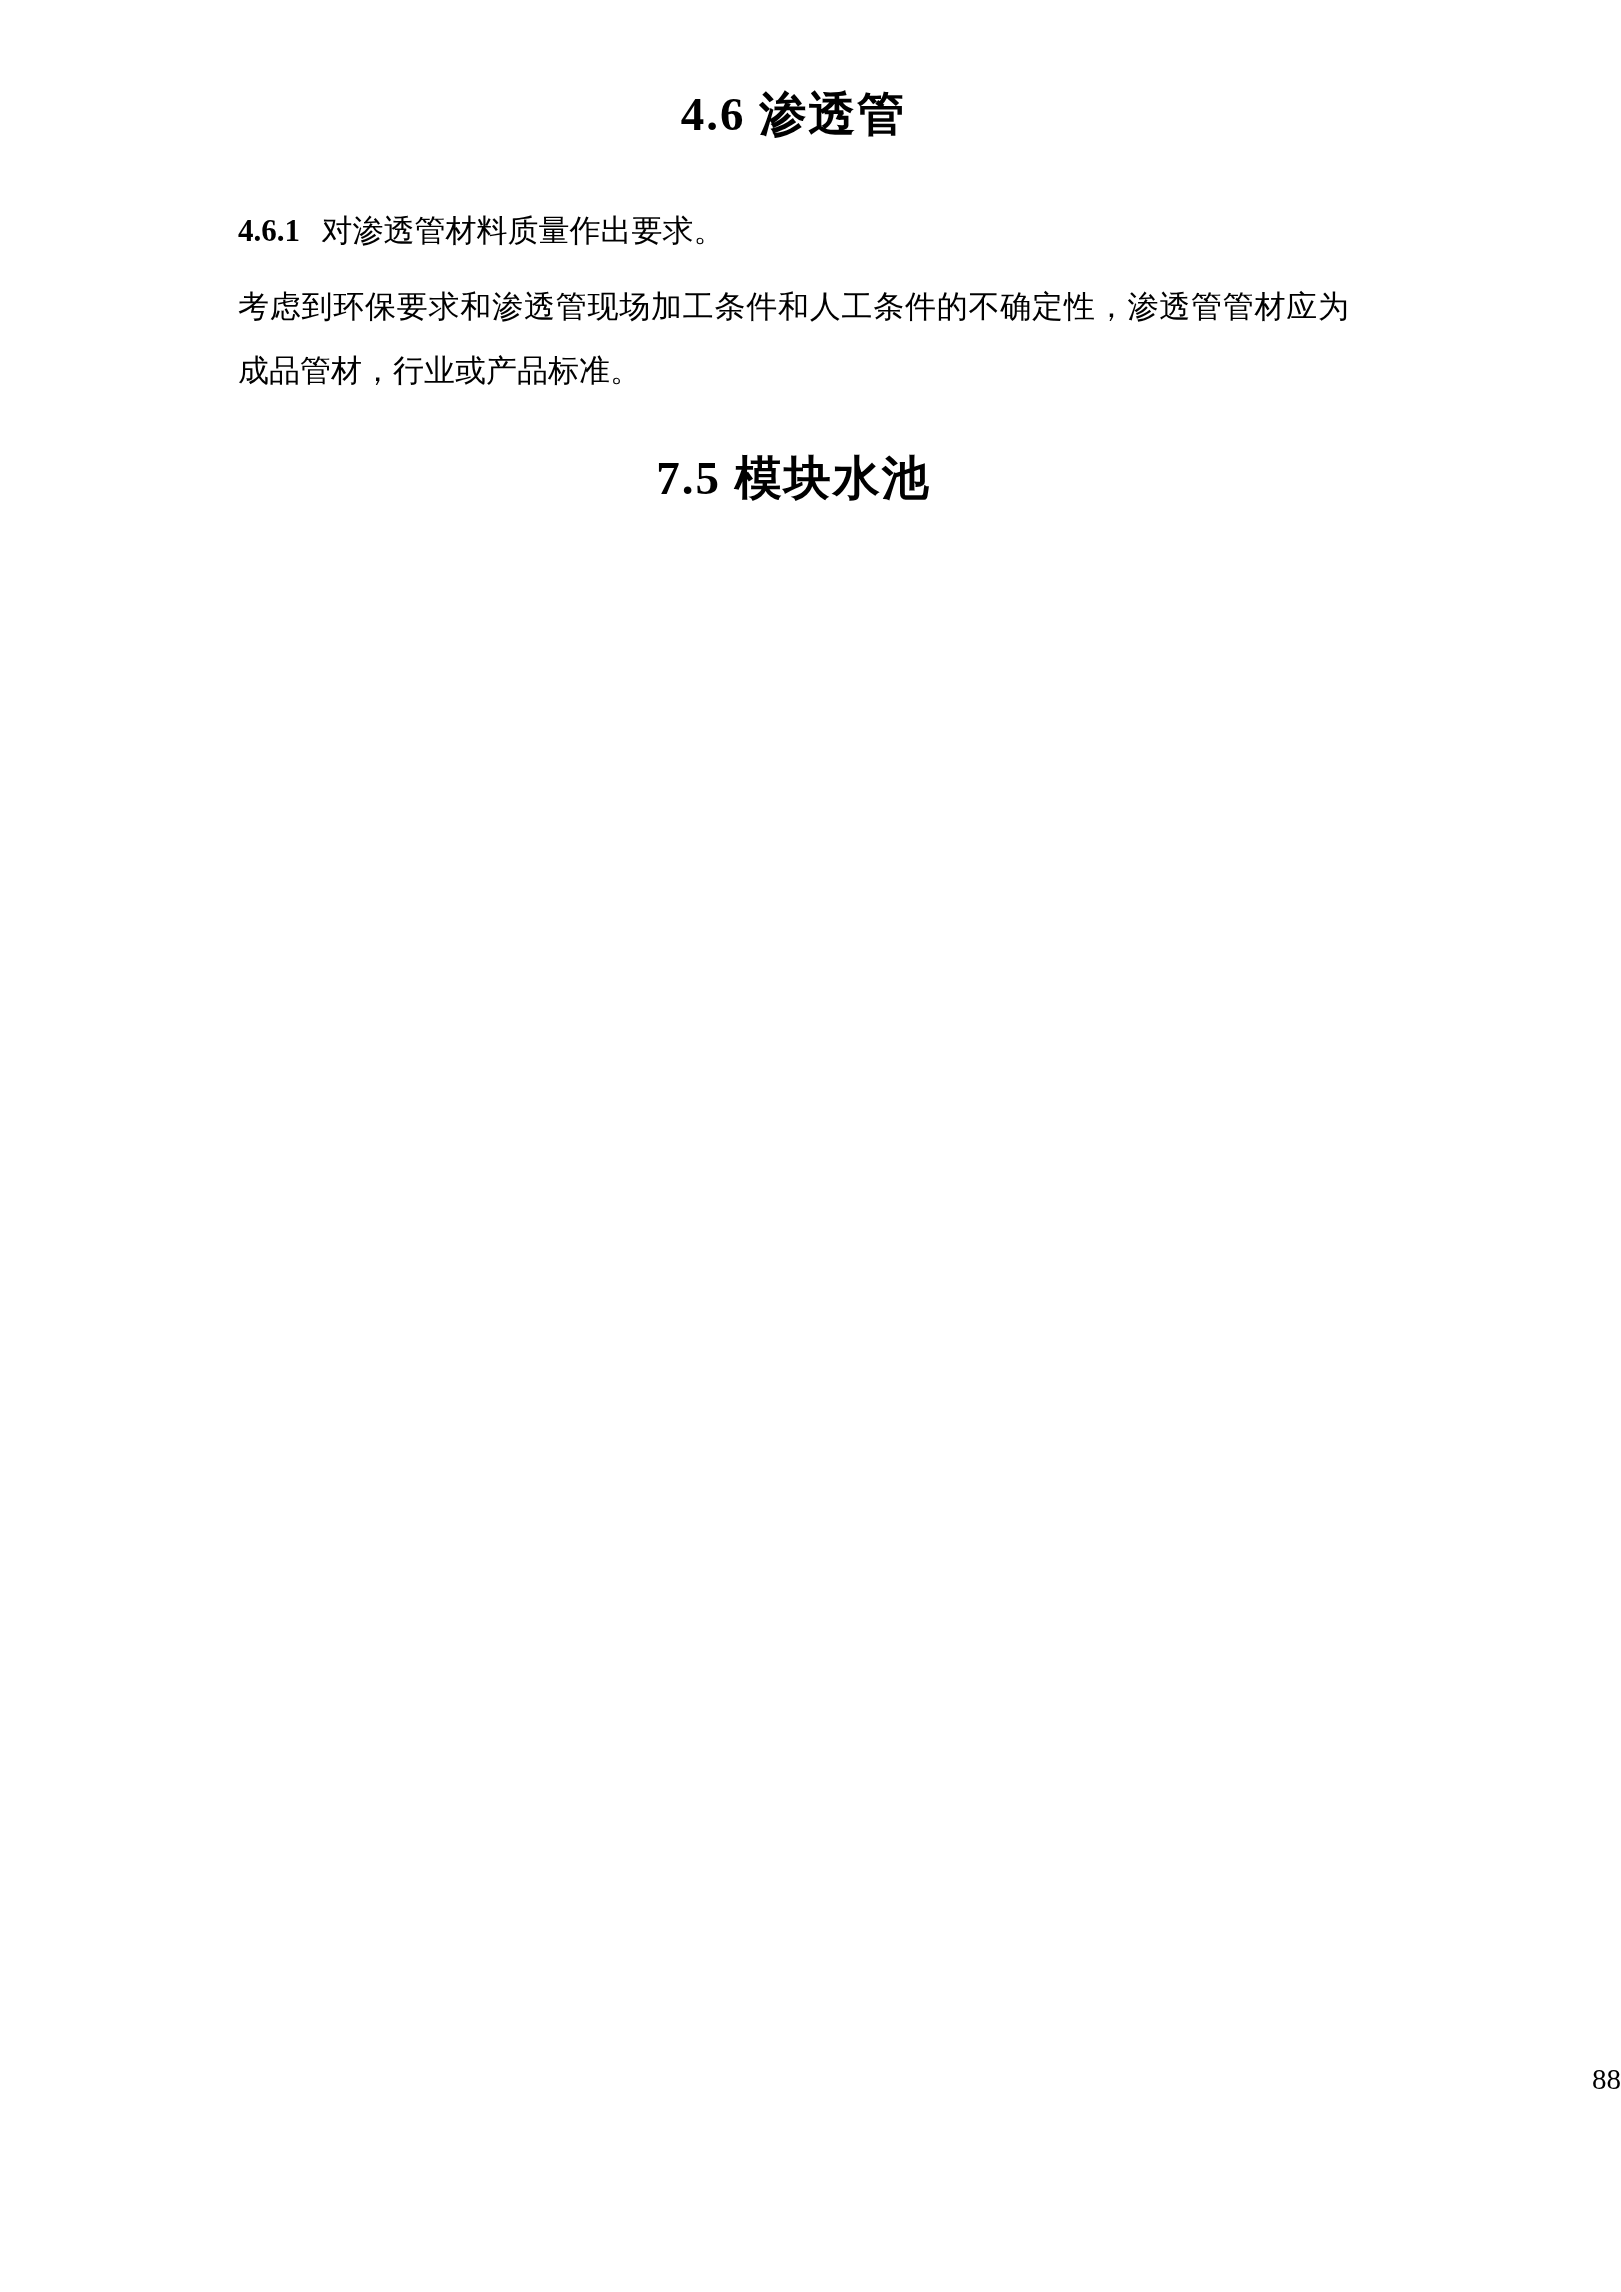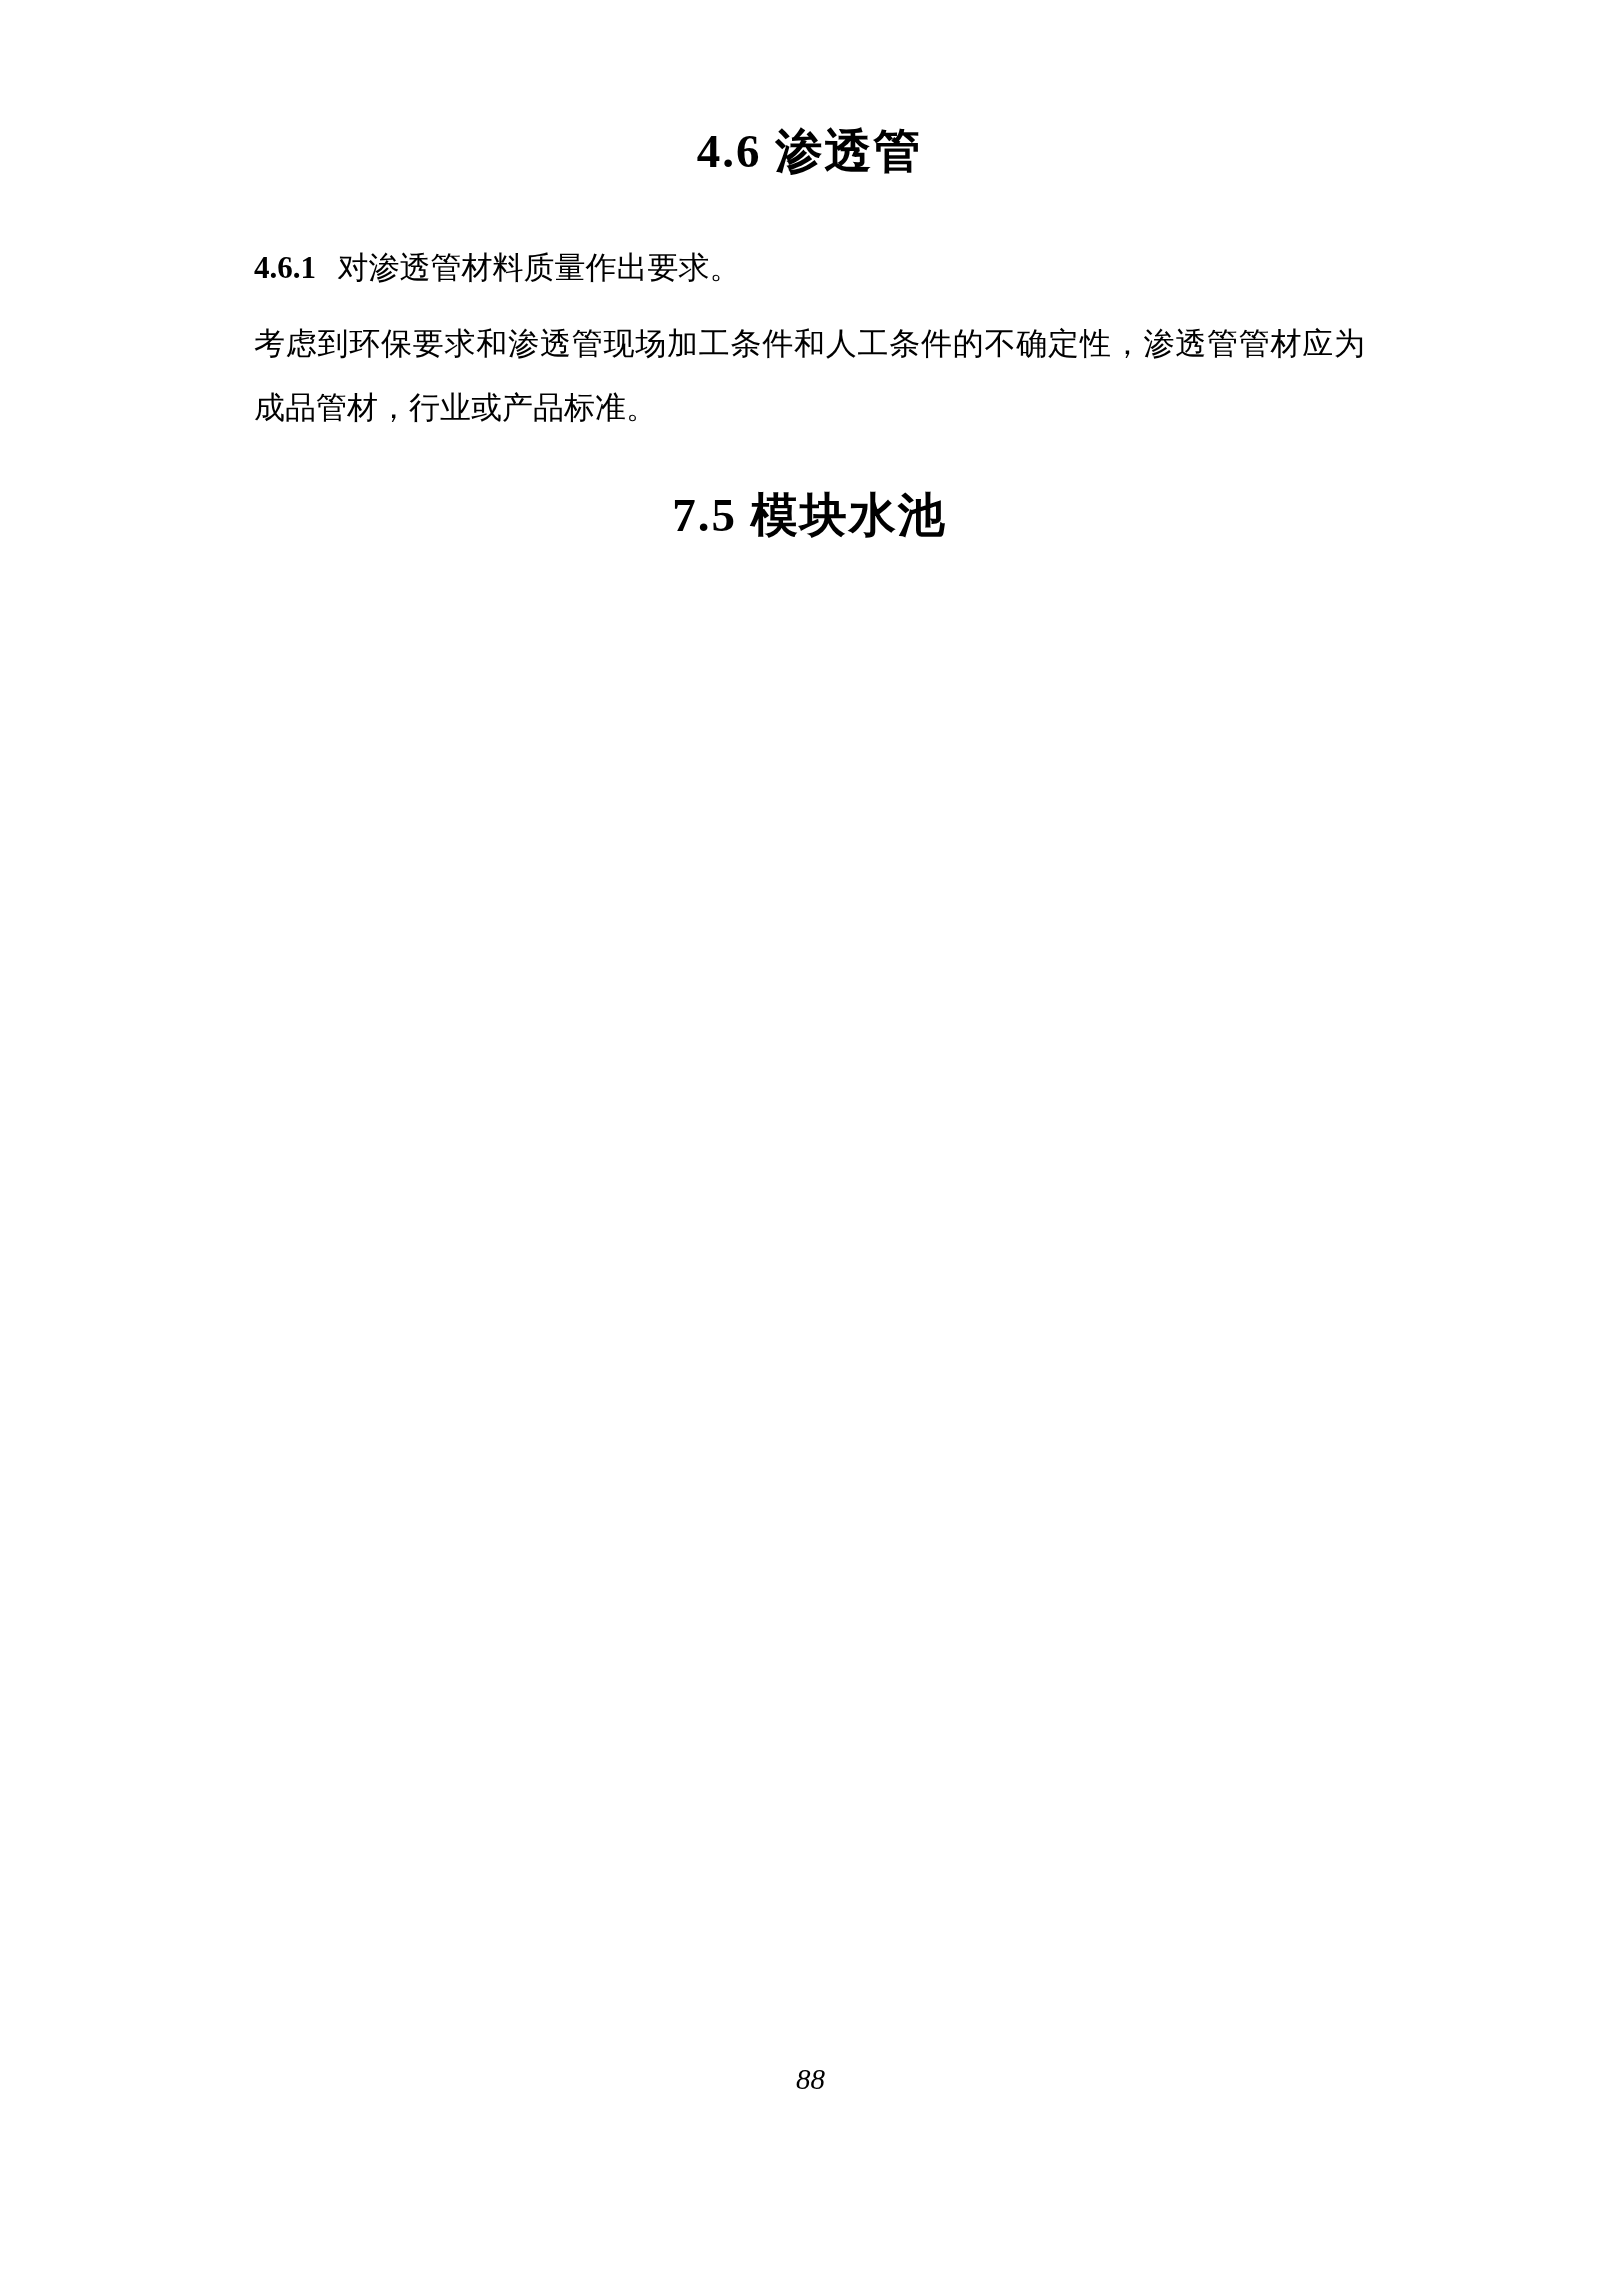--- a/index.html
+++ b/index.html
@@ -11,24 +11,24 @@
     position: relative;
     width: 1621px;
     height: 2293px;
     background: #ffffff;
     color: #000000;
     font-family: "Liberation Serif", "DejaVu Serif", serif;
     overflow: hidden;
   }
   .content {
     position: absolute;
-    left: 242px;
+    left: 226px;
     top: 0;
     width: 1135px;
-    padding-top: 119px;
+    padding-top: 82px;
   }
   .section-heading {
     font-size: 47px;
     line-height: 64px;
     font-weight: bold;
     text-align: center;
     margin: 0 0 53px 0;
     letter-spacing: 2px;
   }
   .section-heading.second {
@@ -45,24 +45,23 @@
   }
   .clause-label {
     font-weight: bold;
     margin-right: 21.6px;
   }
   .page-number {
     position: absolute;
     left: 0;
     top: 2062px;
     width: 100%;
-    text-align: center;
+    text-align: right;
     font-size: 29px;
     line-height: 35px;
-    font-style: italic;
   }
 </style>
 </head>
 <body>
 
 <div class="page">
   <div class="content">
 
     <h1 class="section-heading">4.6 渗透管</h1>
 

